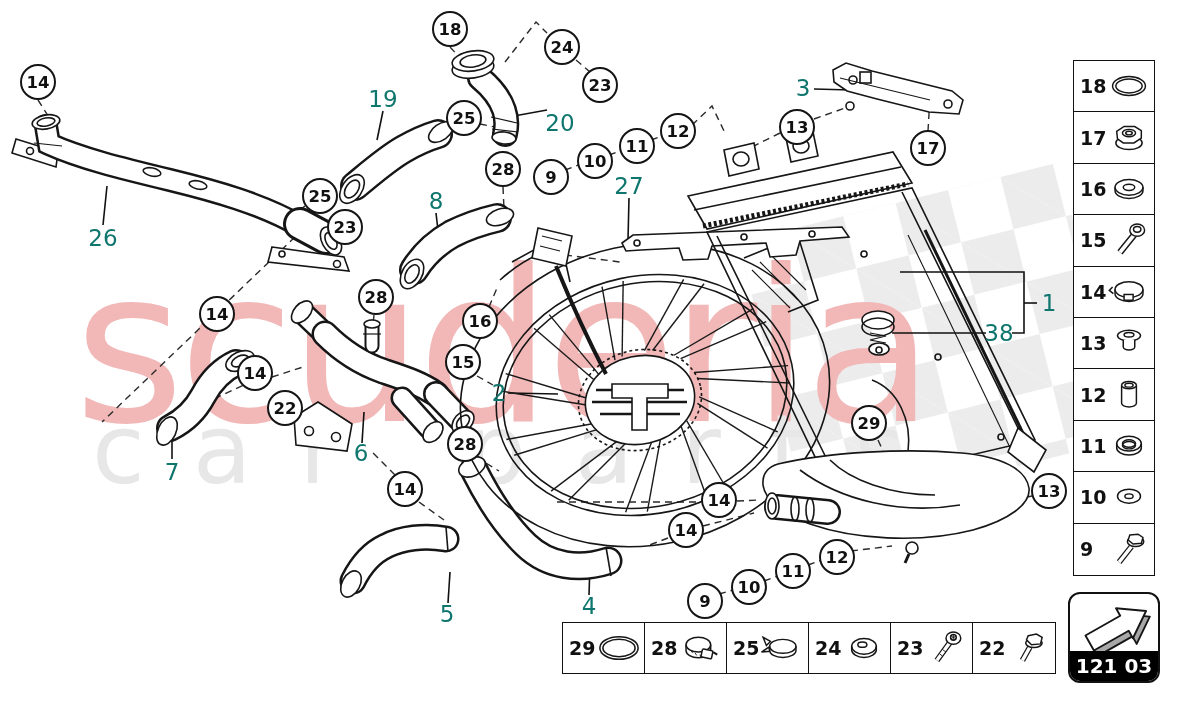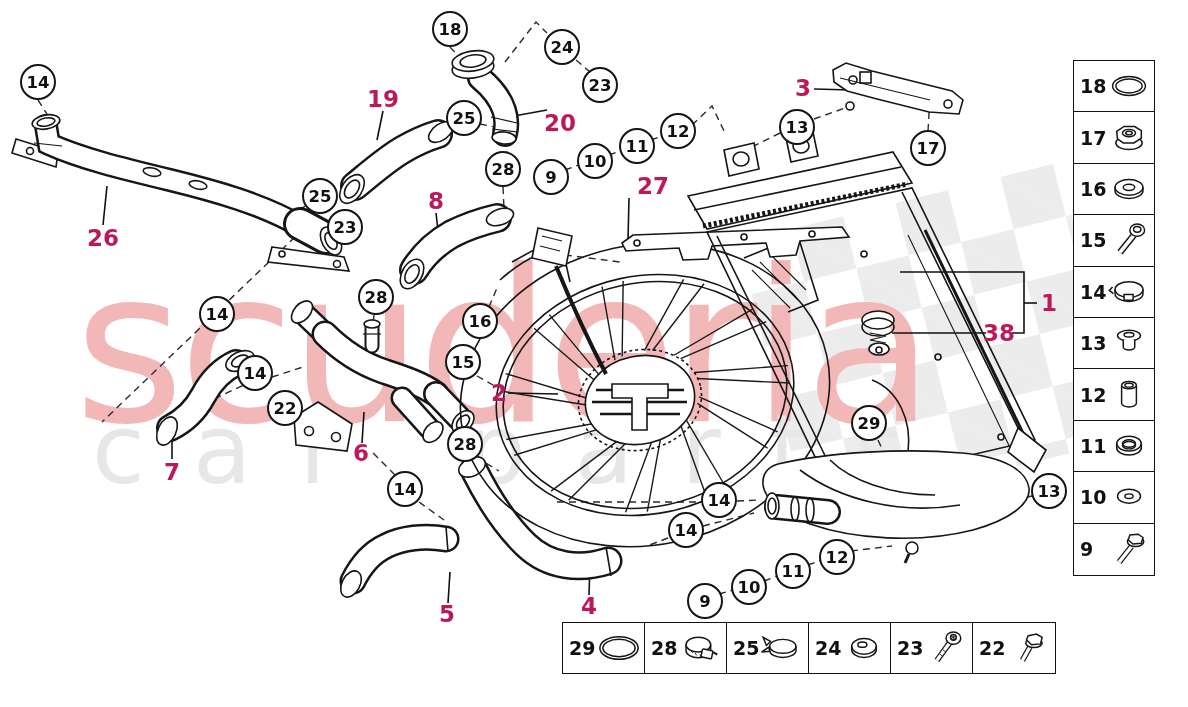--- a/index.html
+++ b/index.html
@@ -16,21 +16,21 @@
   .wm-red{left:74px;top:242px;font-size:212px;letter-spacing:-6px;color:#f2b7b7;}
   .wm-gray{left:92px;top:402px;font-size:96px;letter-spacing:48px;color:#e7e7e7;}
   
   svg.art{position:absolute;left:0;top:0;z-index:2;}
   .tO{fill:none;stroke:#161616;stroke-linecap:round;}
   .tI{fill:none;stroke:#fff;stroke-linecap:round;}
   
   .balloon{position:absolute;z-index:4;width:36px;height:36px;border:2.5px solid #151515;
     border-radius:50%;background:#fff;display:flex;align-items:center;justify-content:center;
     font-weight:bold;font-size:16.5px;color:#111;transform:translate(-50%,-50%);box-sizing:border-box;}
-  .plabel{position:absolute;z-index:3;font-weight:bold;font-size:23px;color:#be185d;
+  .plabel{position:absolute;z-index:3;font-weight:normal;font-size:23px;color:#0f766e;
     transform:translate(-50%,-50%);}
   
   .sidebar{position:absolute;left:1073px;top:60px;width:82px;z-index:5;border:1.6px solid #111;
     background:#fff;box-sizing:border-box;}
   .side-cell{height:51.4px;display:flex;align-items:center;padding:0 2px 0 6px;
     box-sizing:border-box;border-bottom:1.6px solid #111;background:#fff;}
   .side-cell:last-child{border-bottom:none;}
   .cell-num{font-weight:bold;font-size:19px;color:#111;width:25px;flex:0 0 auto;}
   .cell-icon{flex:1;display:flex;justify-content:center;}
   
@@ -476,20 +476,31 @@
               <line x1="29" y1="22" x2="20" y2="38" stroke-width="7" stroke="#161616"></line>
               <line x1="29" y1="22" x2="20" y2="38" stroke-width="4" stroke="#fff"></line>
               <ellipse cx="34" cy="17" rx="10" ry="5.5"></ellipse>
               <polygon points="27,8 37,6 44,10 42,18 31,19 25,13"></polygon>
             </g>
           </svg>
         </span>
       </div>
     </div>
 
+  <div class="navbox">
+    <div class="nav-arrow">
+      <svg width="84" height="62" viewBox="0 0 84 66">
+        <g stroke="#161616" stroke-width="2" stroke-linejoin="round">
+          <polygon points="13.5,48 50.5,27 46,19 78,22 64,51 59.5,43 22.5,64" fill="#a8a8a8"></polygon>
+          <polygon points="9.5,42 46.5,21 42,13 74,16 60,45 55.5,37 18.5,58" fill="#fff"></polygon>
+        </g>
+      </svg>
+    </div>
+    <div class="nav-band">121 03</div>
+  </div>
 
 <div class="balloon" style="left: 38px; top: 82px;">14</div>
     <div class="balloon" style="left: 450px; top: 29px;">18</div>
     <div class="balloon" style="left: 562px; top: 47px;">24</div>
     <div class="balloon" style="left: 600px; top: 85px;">23</div>
     <div class="balloon" style="left: 464px; top: 118px;">25</div>
     <div class="balloon" style="left: 503px; top: 169px;">28</div>
     <div class="balloon" style="left: 551px; top: 177px;">9</div>
     <div class="balloon" style="left: 595px; top: 161px;">10</div>
     <div class="balloon" style="left: 637px; top: 146px;">11</div>
@@ -512,21 +523,21 @@
     <div class="balloon" style="left: 1049px; top: 491px;">13</div>
     <div class="balloon" style="left: 837px; top: 557px;">12</div>
     <div class="balloon" style="left: 793px; top: 571px;">11</div>
     <div class="balloon" style="left: 749px; top: 587px;">10</div>
     <div class="balloon" style="left: 705px; top: 601px;">9</div>
     <div class="plabel" style="left: 103px; top: 238px;">26</div>
     <div class="plabel" style="left: 383px; top: 99px;">19</div>
     <div class="plabel" style="left: 560px; top: 123px;">20</div>
     <div class="plabel" style="left: 436px; top: 201px;">8</div>
     <div class="plabel" style="left: 803px; top: 88px;">3</div>
-    <div class="plabel" style="left: 629px; top: 186px; margin-left: 24px;">27</div>
+    <div class="plabel" style="left: 629px; top: 186px;">27</div>
     <div class="plabel" style="left: 499px; top: 393px;">2</div>
     <div class="plabel" style="left: 172px; top: 472px;">7</div>
     <div class="plabel" style="left: 361px; top: 453px;">6</div>
     <div class="plabel" style="left: 447px; top: 614px;">5</div>
     <div class="plabel" style="left: 589px; top: 606px;">4</div>
     <div class="plabel" style="left: 1049px; top: 303px;">1</div>
     <div class="plabel" style="left: 999px; top: 333px;">38</div>
   </div>
 
 </body></html>

